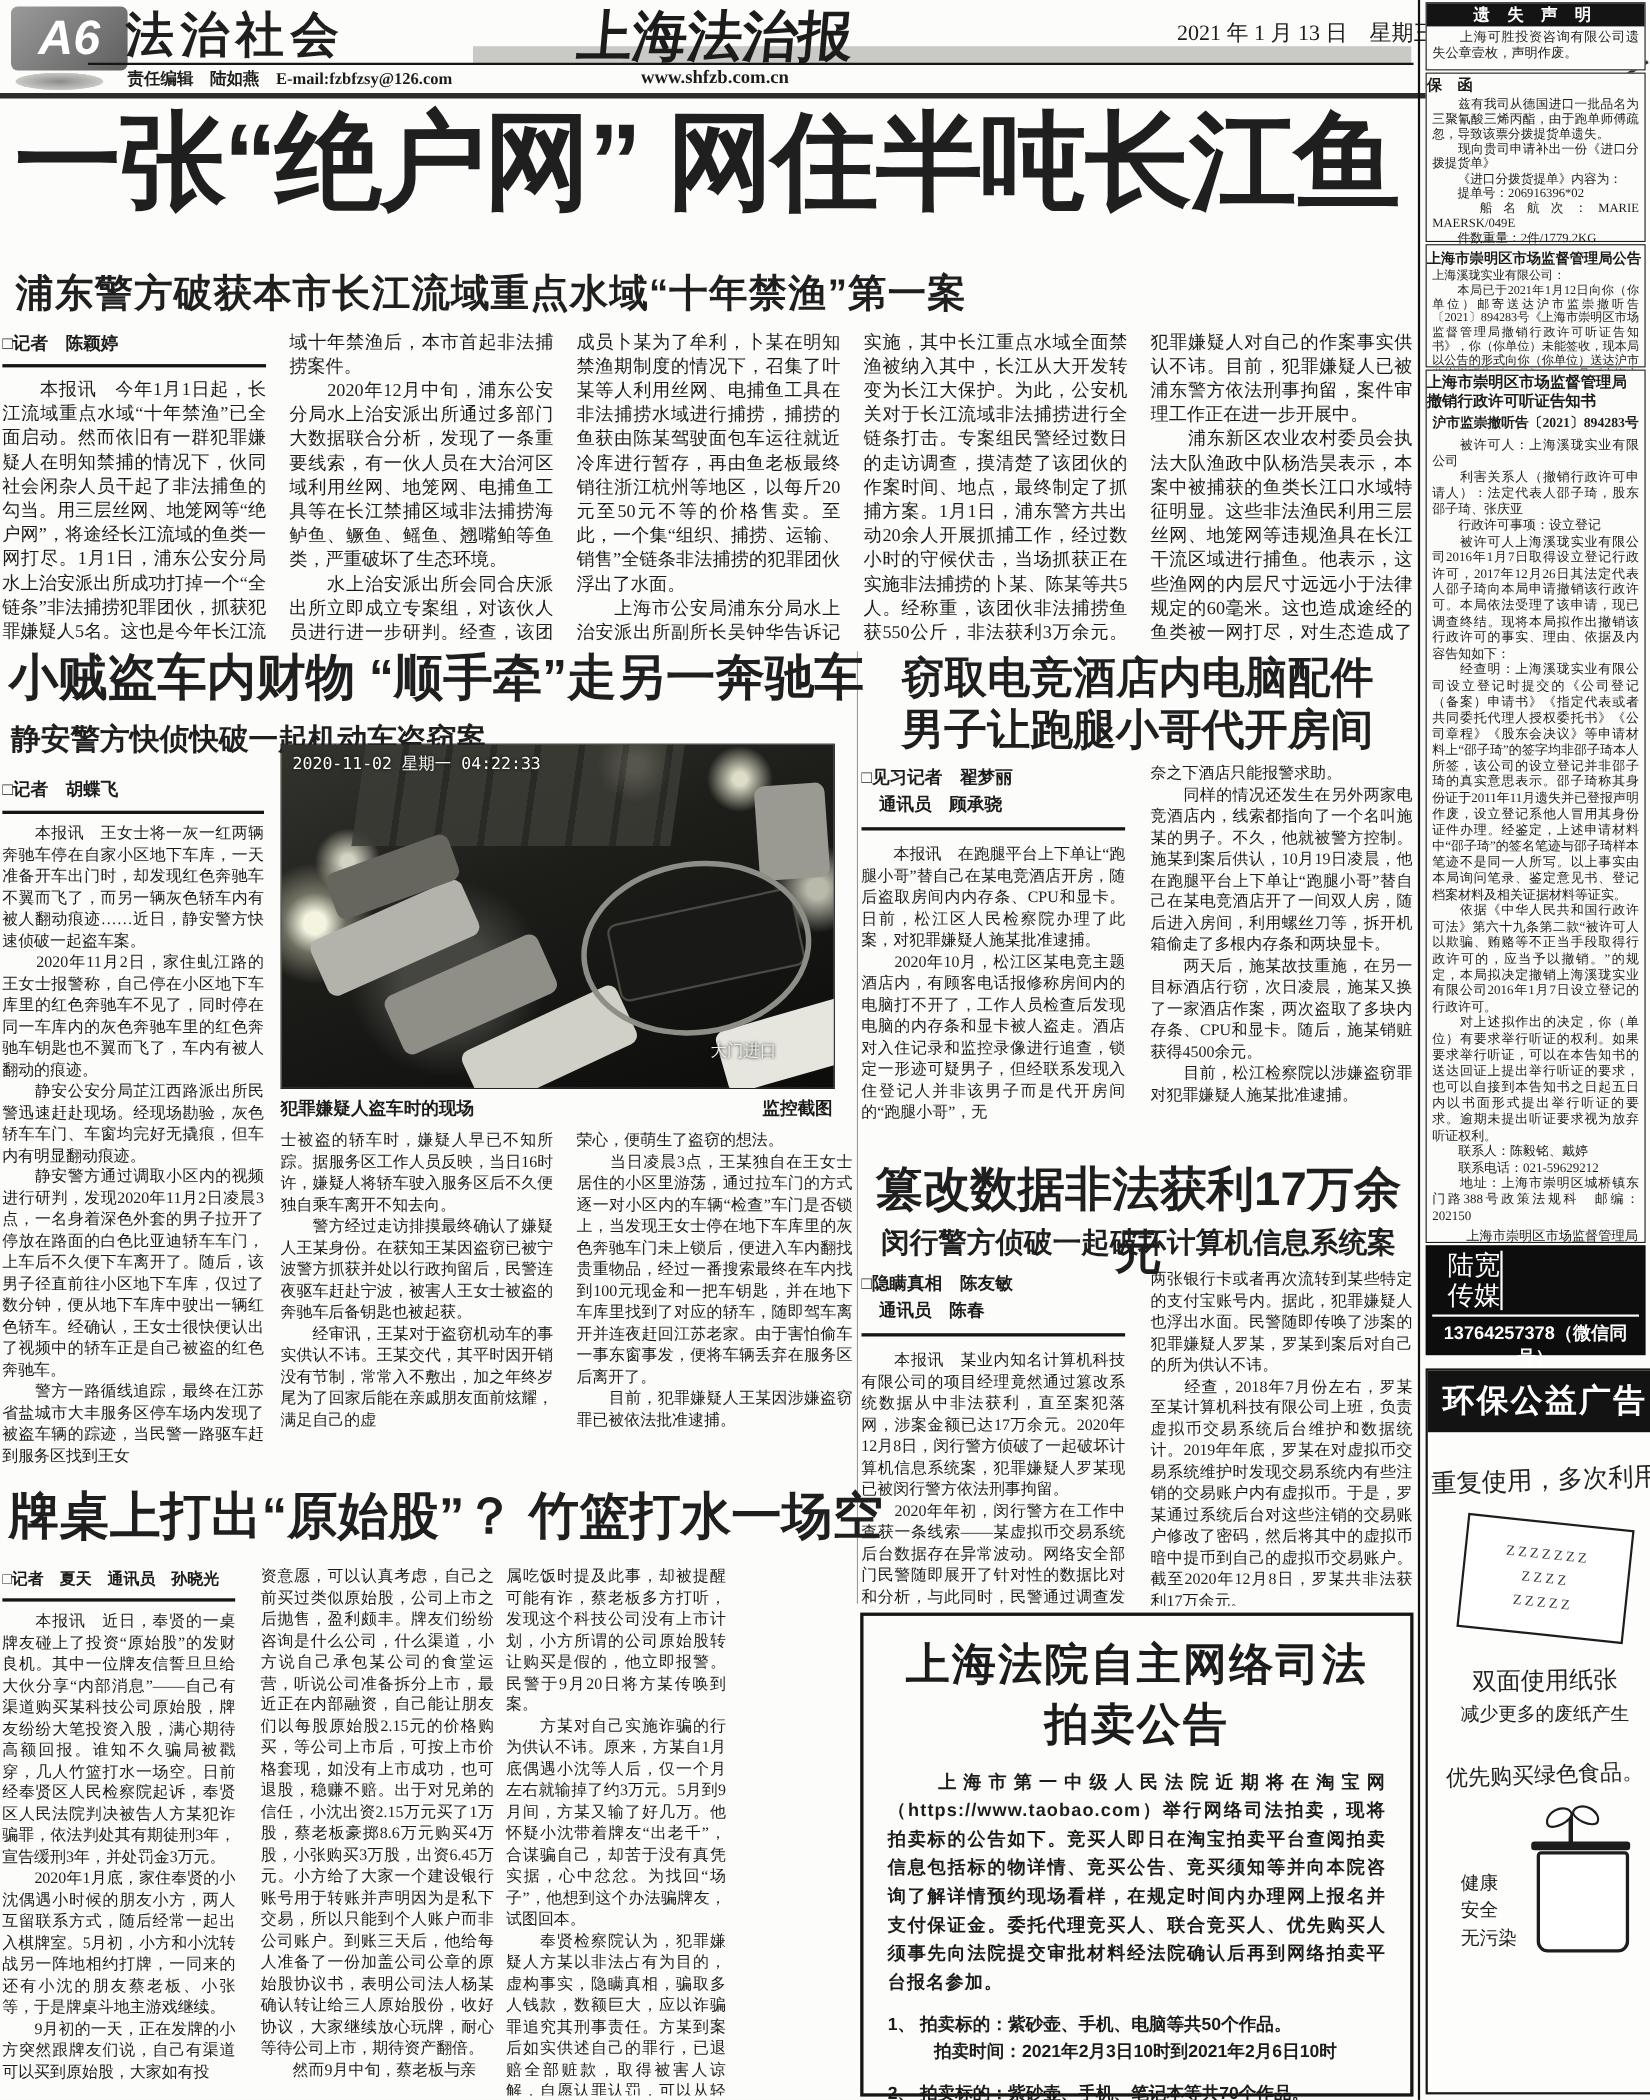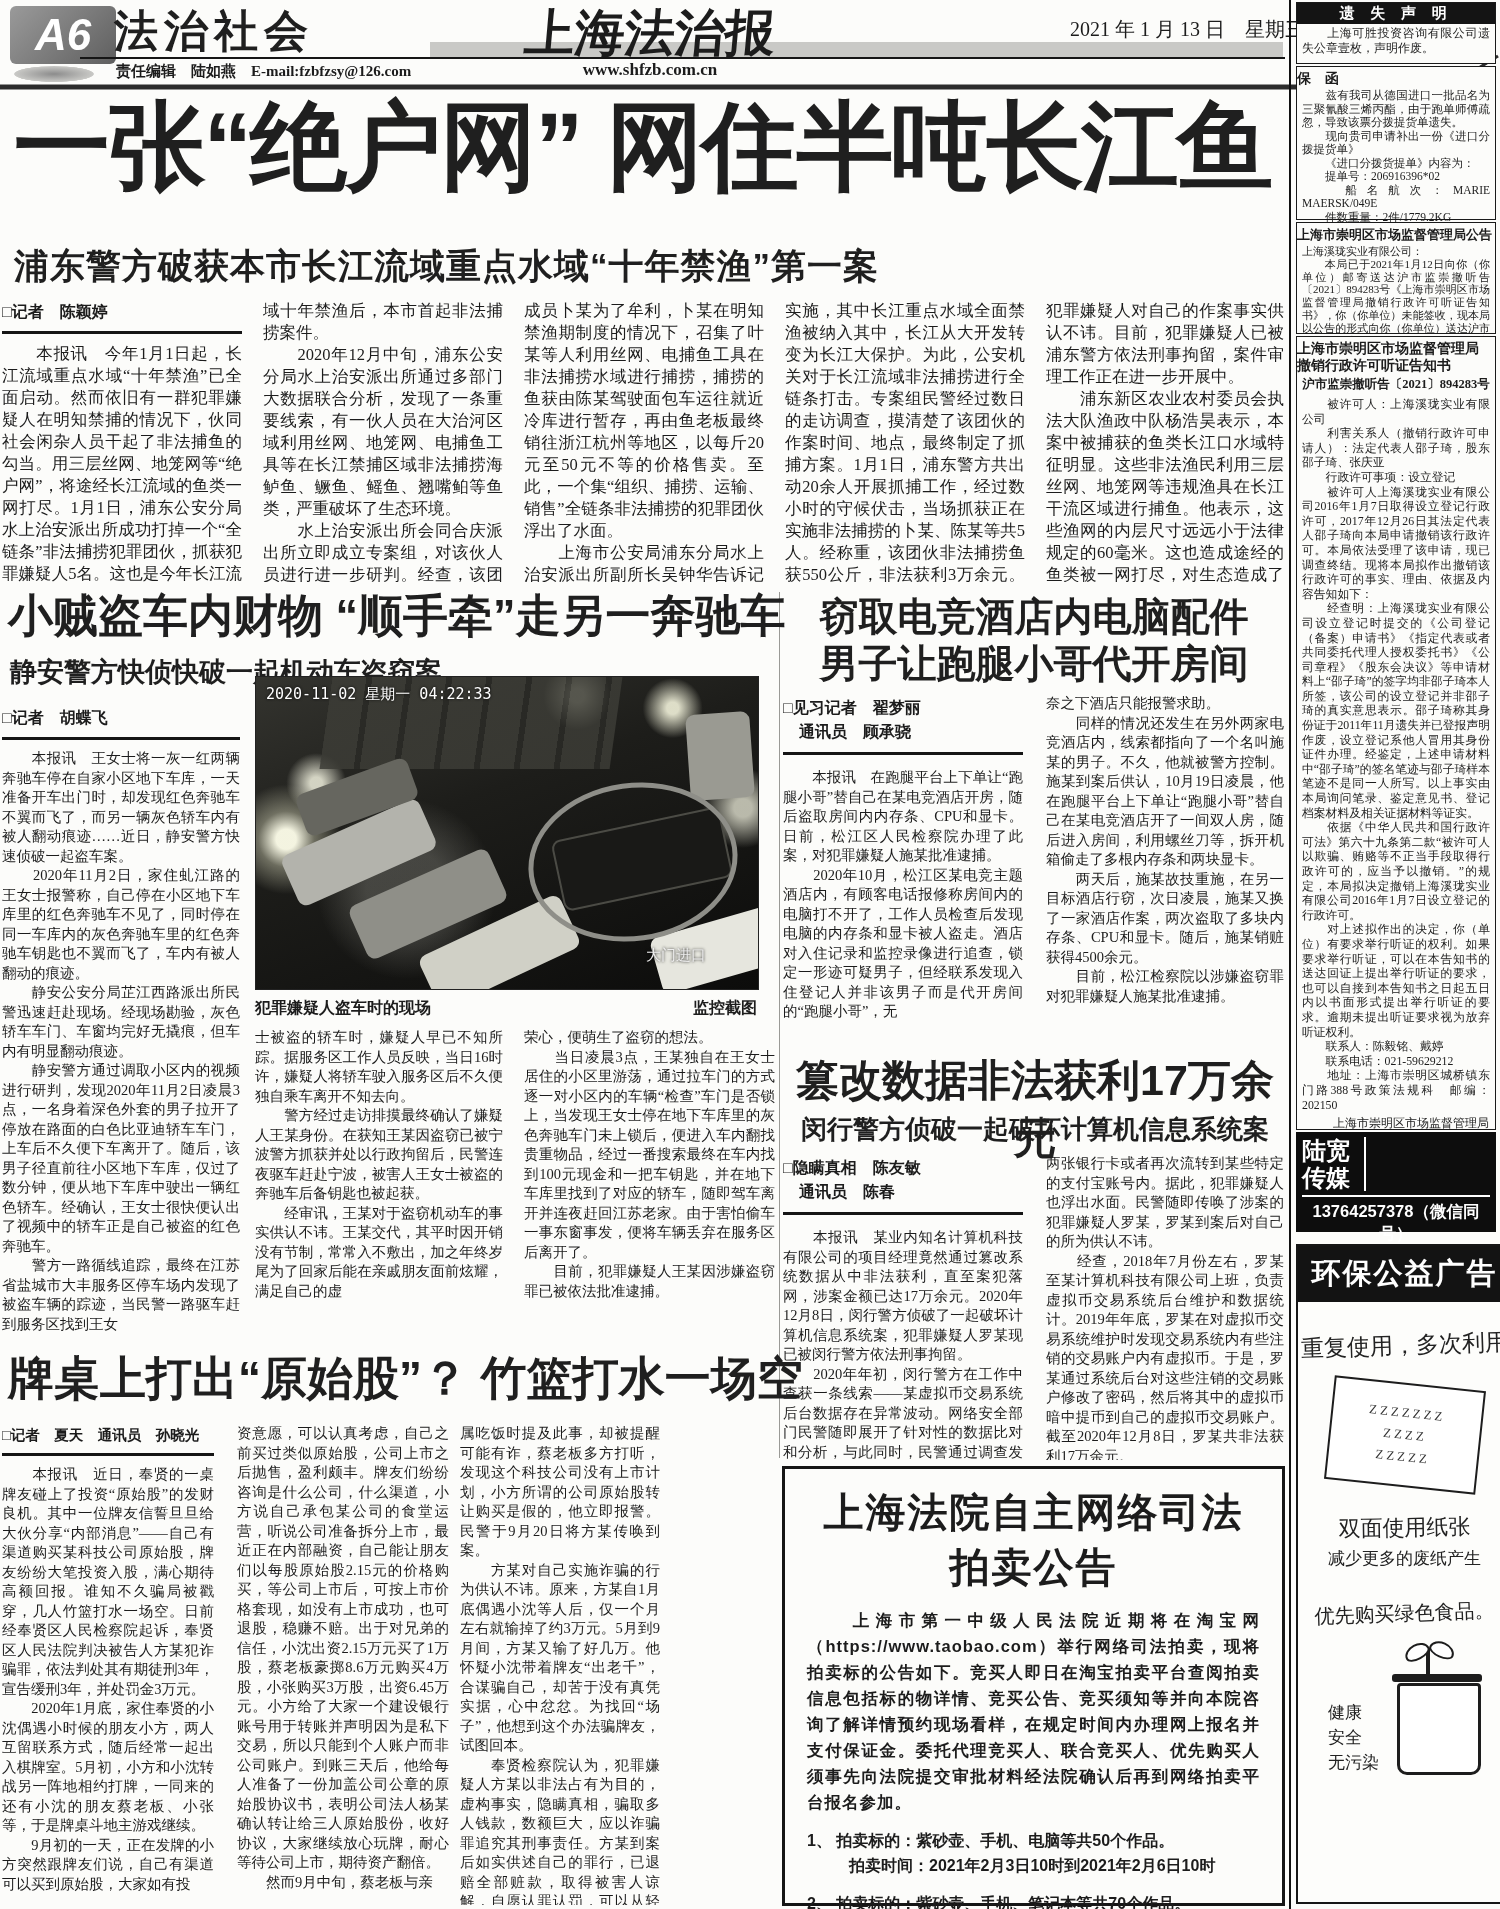--- a/index.html
+++ b/index.html
@@ -48,21 +48,21 @@
   .auc-item{margin-top:13px;font-weight:bold;font-size:16px;line-height:25px;}
   .auc-item .t2{padding-left:42px;}
   
   .side{position:absolute;left:1296px;width:200px;box-sizing:border-box;border:1.5px solid #1a1a1a;background:#fcfcfa;}
   .side-hdrbar{background:#141414;color:#fff;text-align:center;font-weight:bold;font-size:15px;letter-spacing:6px;padding:1px 0;}
   .side-title{text-align:left;font-weight:bold;font-size:14px;line-height:17px;padding-top:3px;}
   .side-text{font-size:12px;line-height:15px;padding:2px 5px 4px 5px;}
   .side-sign{text-align:right;font-size:12px;line-height:15px;padding:0 6px 4px 0;}
   .adbox{position:absolute;left:1296px;top:1132px;width:200px;height:100px;background:#0d0d0d;color:#fff;box-sizing:border-box;padding:5px 6px;}
   .adrow{display:flex;align-items:stretch;border-bottom:2px solid #fff;padding-bottom:4px;}
-  .adleft{width:62px;border-right:2px solid #fff;text-align:left;font-weight:700;font-size:24px;line-height:27px;font-family:"Liberation Sans",sans-serif;}
+  .adleft{width:62px;border-right:2px solid #fff;text-align:right;font-weight:400;font-size:24px;line-height:27px;font-family:"Liberation Sans",sans-serif;}
   .adright{flex:1;text-align:center;}
   .greenbox{position:absolute;left:1296px;top:1244px;width:217px;height:660px;border:2.5px solid #161616;box-sizing:border-box;background:#fdfdfb;}
   .green-hdr{background:#131313;color:#fff;text-align:center;font-weight:900;font-size:29px;letter-spacing:2px;padding:8px 0;font-family:"Liberation Sans",sans-serif;}
   .hand{font-family:"DejaVu Sans",sans-serif;color:#222;text-align:center;}
   .paper{width:148px;height:100px;border:2.5px solid #1d1d1d;margin:22px auto 0 auto;transform:rotate(6deg);
          display:flex;flex-direction:column;justify-content:center;gap:6px;font-size:13px;letter-spacing:3px;color:#333;text-align:center;background:#fff;}
   .bin{width:78px;height:86px;border:3px solid #1d1d1d;border-radius:4px 4px 10px 10px;position:relative;background:#fff;}
   .bin:before{content:"";position:absolute;left:-8px;top:-12px;width:90px;height:8px;background:#1d1d1d;border-radius:3px;}
   .sprout{position:absolute;left:26px;top:-38px;width:4px;height:30px;background:#1d1d1d;}
   .sprout:before,.sprout:after{content:"";position:absolute;width:22px;height:12px;background:#fff;border:2.5px solid #1d1d1d;border-radius:50% 50% 50% 50%/60% 60% 40% 40%;}

